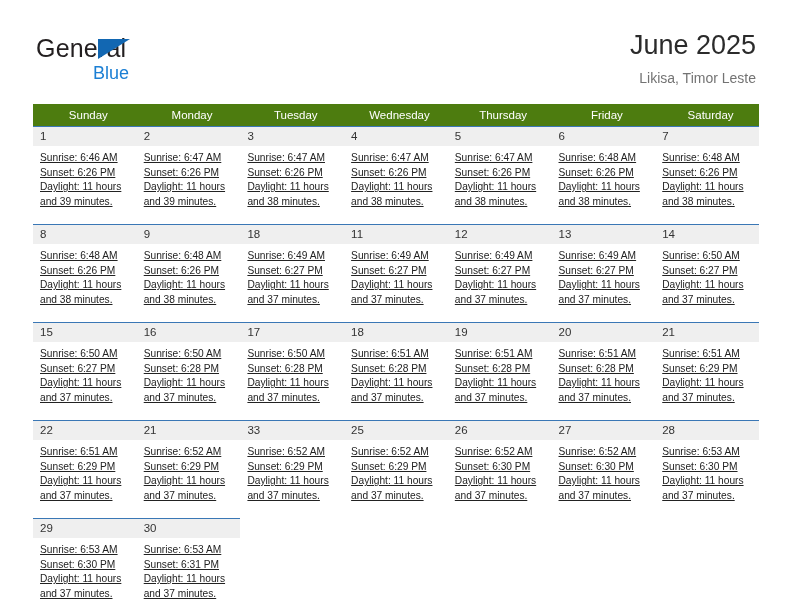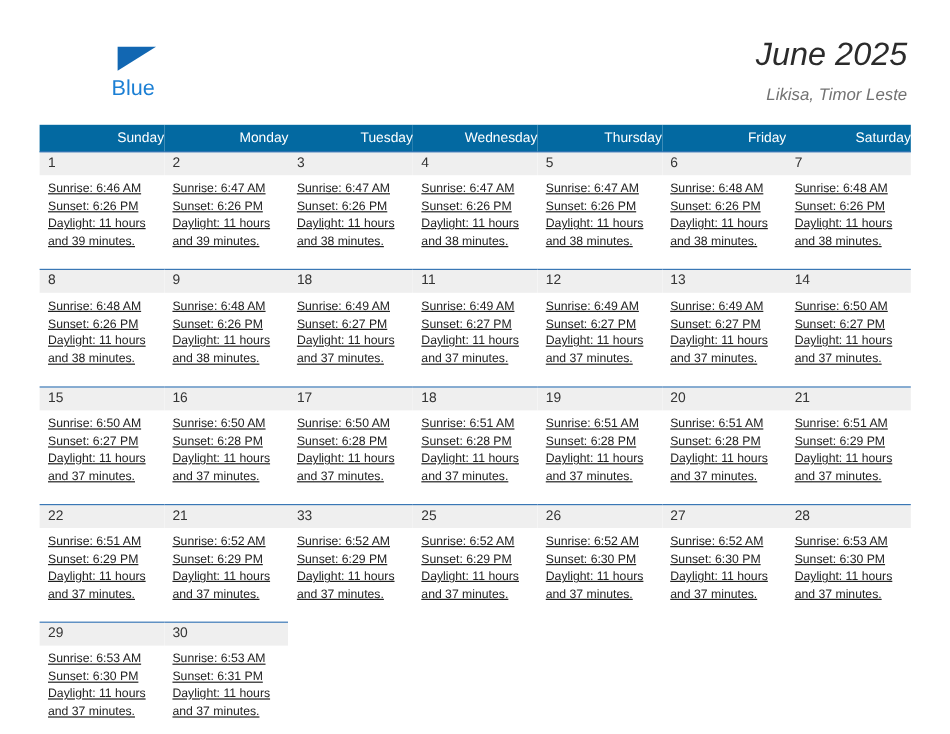--- a/index.html
+++ b/index.html
@@ -61,21 +61,20 @@
     font-size: 18px;
     color: #1b7fd4;
     line-height: 28px;
   }
 
   .title-wrap {
     position: absolute;
     right: 36px;
     top: 28px;
     text-align: right;
-    font-style: italic;
   }
   .cal-title {
     font-size: 27px;
     color: #2b2b2b;
     line-height: 34px;
     white-space: nowrap;
   }
   .cal-sub {
     margin-top: 7px;
     font-size: 14px;
@@ -87,25 +86,25 @@
   
   .cal {
     position: absolute;
     left: 33px;
     top: 104px;
     width: 726px;
     border-collapse: collapse;
     table-layout: fixed;
   }
   .cal th {
-    background: #0369a1;
+    background: #4d7c0f;
     color: #ffffff;
     font-size: 11.5px;
     font-weight: normal;
-    text-align: right;
+    text-align: center;
     padding: 5px 0 5px 7px;
     height: 19px;
     box-sizing: border-box;
     border: none;
   }
   .cal td {
     vertical-align: top;
     padding: 0;
     border: none;
     border-top: 1px solid #3a77b5;
@@ -150,20 +149,21 @@
   }
 </style>
 </head>
 <body>
 
 <div class="page">
 
   <div class="top">
 
     <div class="logo">
+      <span class="logo-general">General</span>
       <span class="logo-tri"></span>
       <span class="logo-blue">Blue</span>
     </div>
 
     <div class="title-wrap">
       <div class="cal-title">June 2025</div>
       <div class="cal-sub">Likisa, Timor Leste</div>
     </div>
 
   </div>

